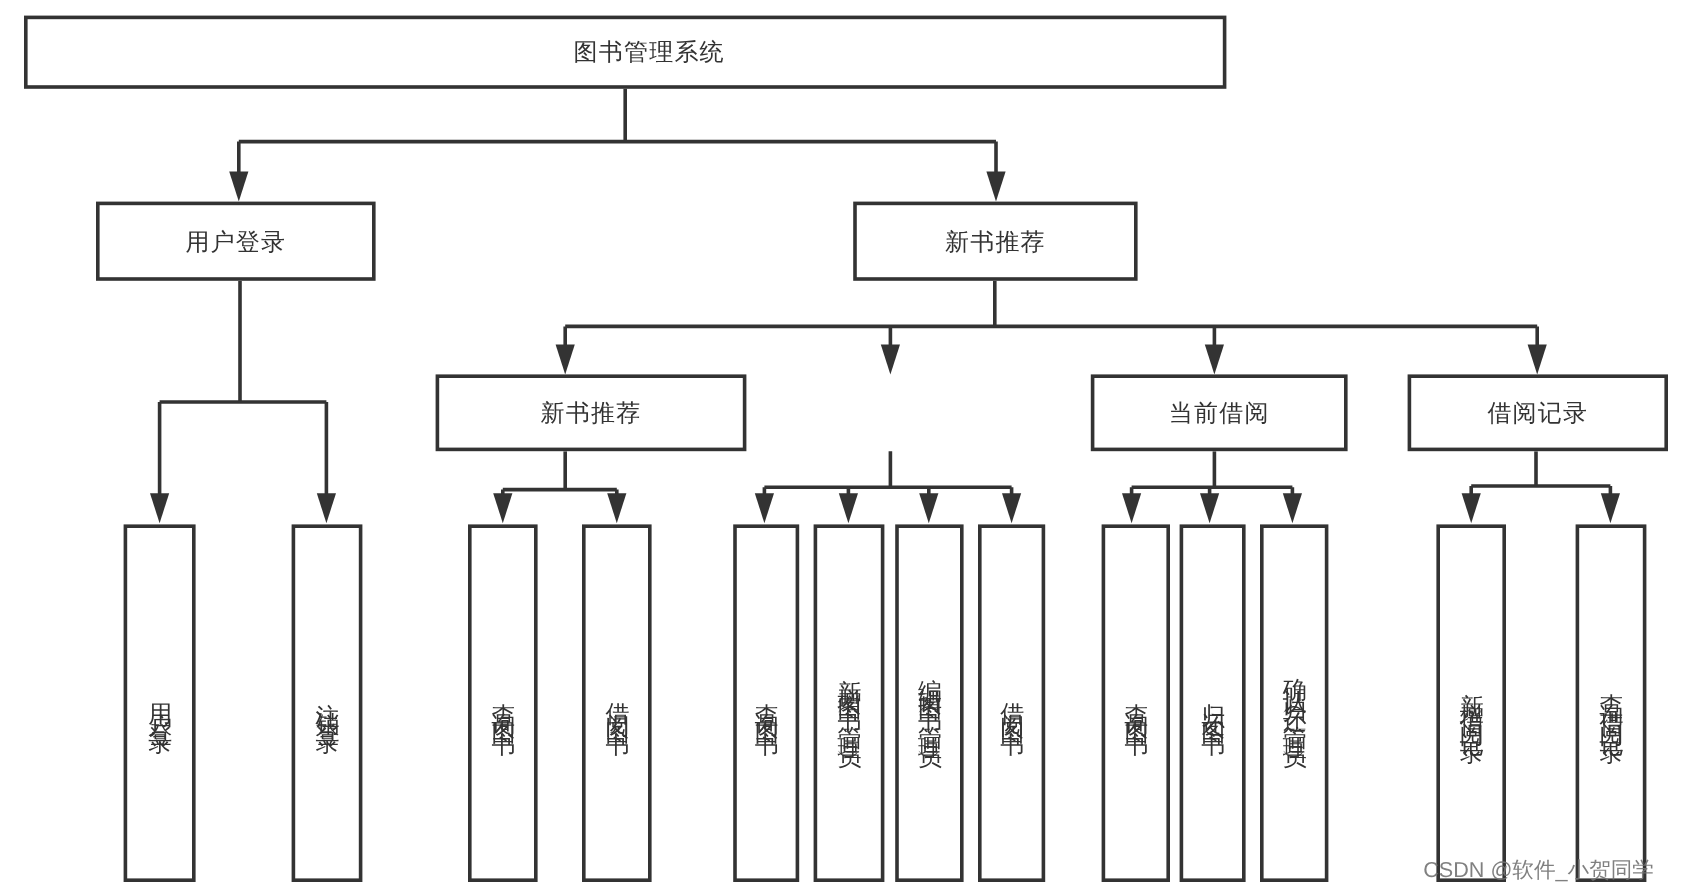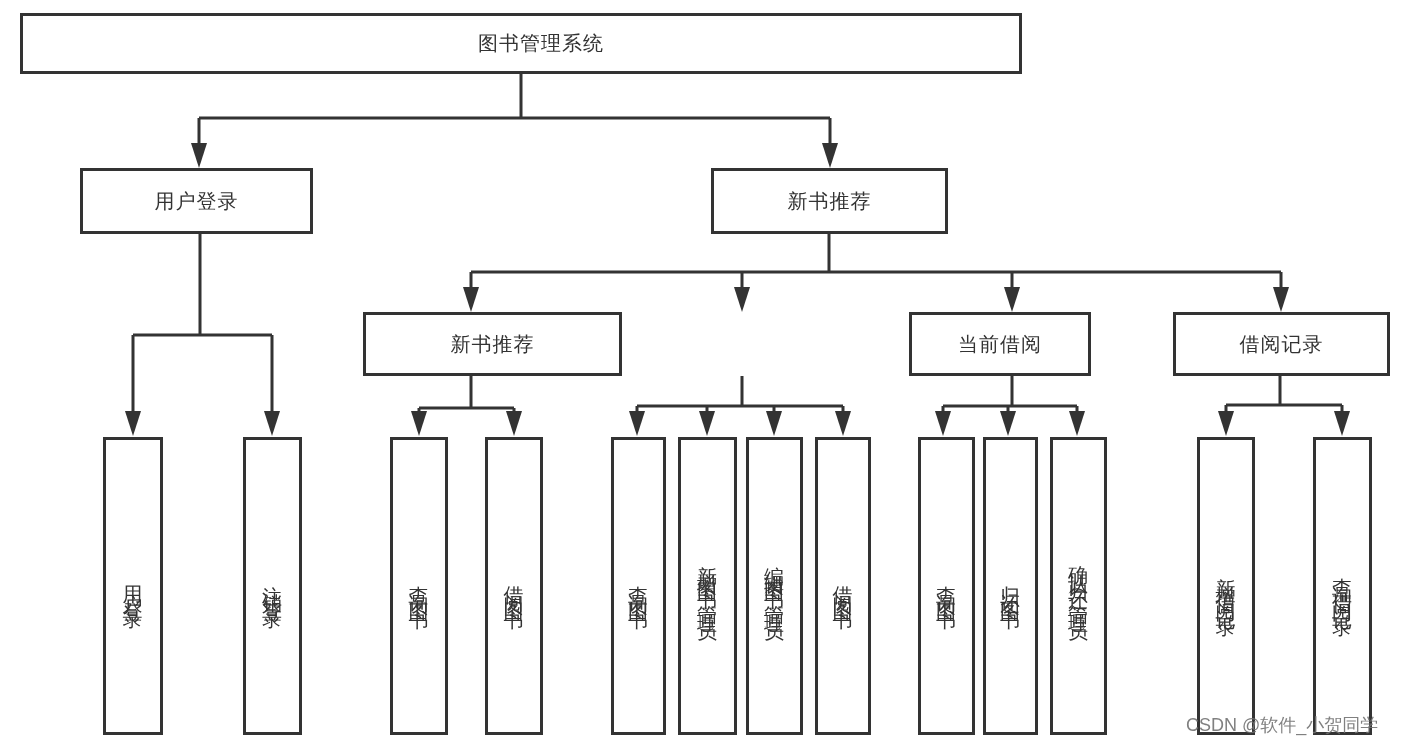--- a/index.html
+++ b/index.html
@@ -29,21 +29,21 @@
     z-index: 2;
     font-size: 20px;
     letter-spacing: 1px;
   }
   .node-root   { left: 20px;  top: 13px;  width: 1002px; height: 61px; padding-left: 40px; }
   .node-l2a    { left: 80px;  top: 168px; width: 233px;  height: 66px; }
   .node-l2b    { left: 711px; top: 168px; width: 237px;  height: 66px; }
   .node-l3     { top: 312px; height: 64px; }
   .n-rec  { left: 363px;  width: 259px; }
   .n-bor  { left: 636px;  width: 215px; }
-  .n-cur  { left: 909px;  width: 182px; text-align: right; }
+  .n-cur  { left: 909px;  width: 214px; text-align: right; }
   .n-log  { left: 1173px; width: 217px; }
   .leaf {
     top: 437px;
     height: 298px;
   }
   .leaf .vtext {
     writing-mode: vertical-rl;
     letter-spacing: 8px;
     font-size: 20px;
     line-height: 1;

